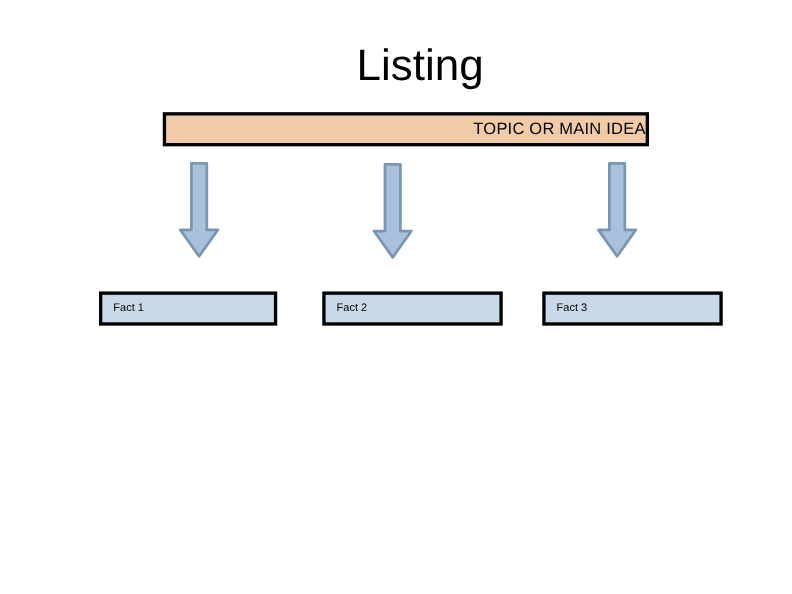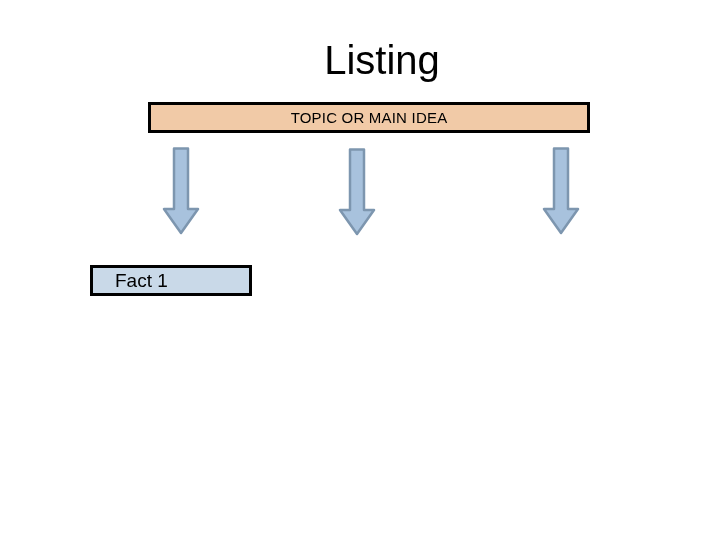--- a/index.html
+++ b/index.html
@@ -32,43 +32,43 @@
     position: absolute;
     left: 148px;
     top: 102px;
     width: 442px;
     height: 31px;
     box-sizing: border-box;
     background: var(--topic-fill, #F1CAA7);
     border: 3px solid var(--box-border, #000000);
     display: flex;
     align-items: center;
-    justify-content: center;
+    justify-content: flex-end;
     font-size: 15px;
     letter-spacing: 0.2px;
   }
   .arrow {
     position: absolute;
     width: 38px;
     height: 88px;
   }
   .arrow-1 { left: 162px; top: 147px; }
   .arrow-2 { left: 338px; top: 148px; }
   .arrow-3 { left: 542px; top: 147px; }
   .fact-box {
     position: absolute;
     top: 265px;
     height: 31px;
     box-sizing: border-box;
     background: var(--fact-fill, #C9D9E8);
     border: 3px solid var(--box-border, #000000);
     display: flex;
     align-items: center;
-    padding-left: 22px;
-    font-size: 19px;
+    padding-left: 10px;
+    font-size: 10px;
   }
   .fact-1 { left: 90px;  width: 162px; }
   .fact-2 { left: 293px; width: 164px; }
   .fact-3 { left: 493px; width: 164px; }
 </style>
 </head>
 <body>
 
 <div class="slide">
 
@@ -87,15 +87,21 @@
   </svg>
 
   <svg class="arrow arrow-3" viewBox="0 0 38 88">
     <polygon points="12,1.5 26,1.5 26,62 36,62 19,86 2,62 12,62" fill="var(--arrow-fill, #A8C2DD)" stroke="var(--arrow-stroke, #7D96AF)" stroke-width="2.5" stroke-linejoin="round"></polygon>
   </svg>
 
   <div class="fact-box fact-1">
     <span>Fact 1</span>
   </div>
 
+  <div class="fact-box fact-2">
+    <span>Fact 2</span>
+  </div>
 
+  <div class="fact-box fact-3">
+    <span>Fact 3</span>
+  </div>
 
 </div>
 
 </body></html>

